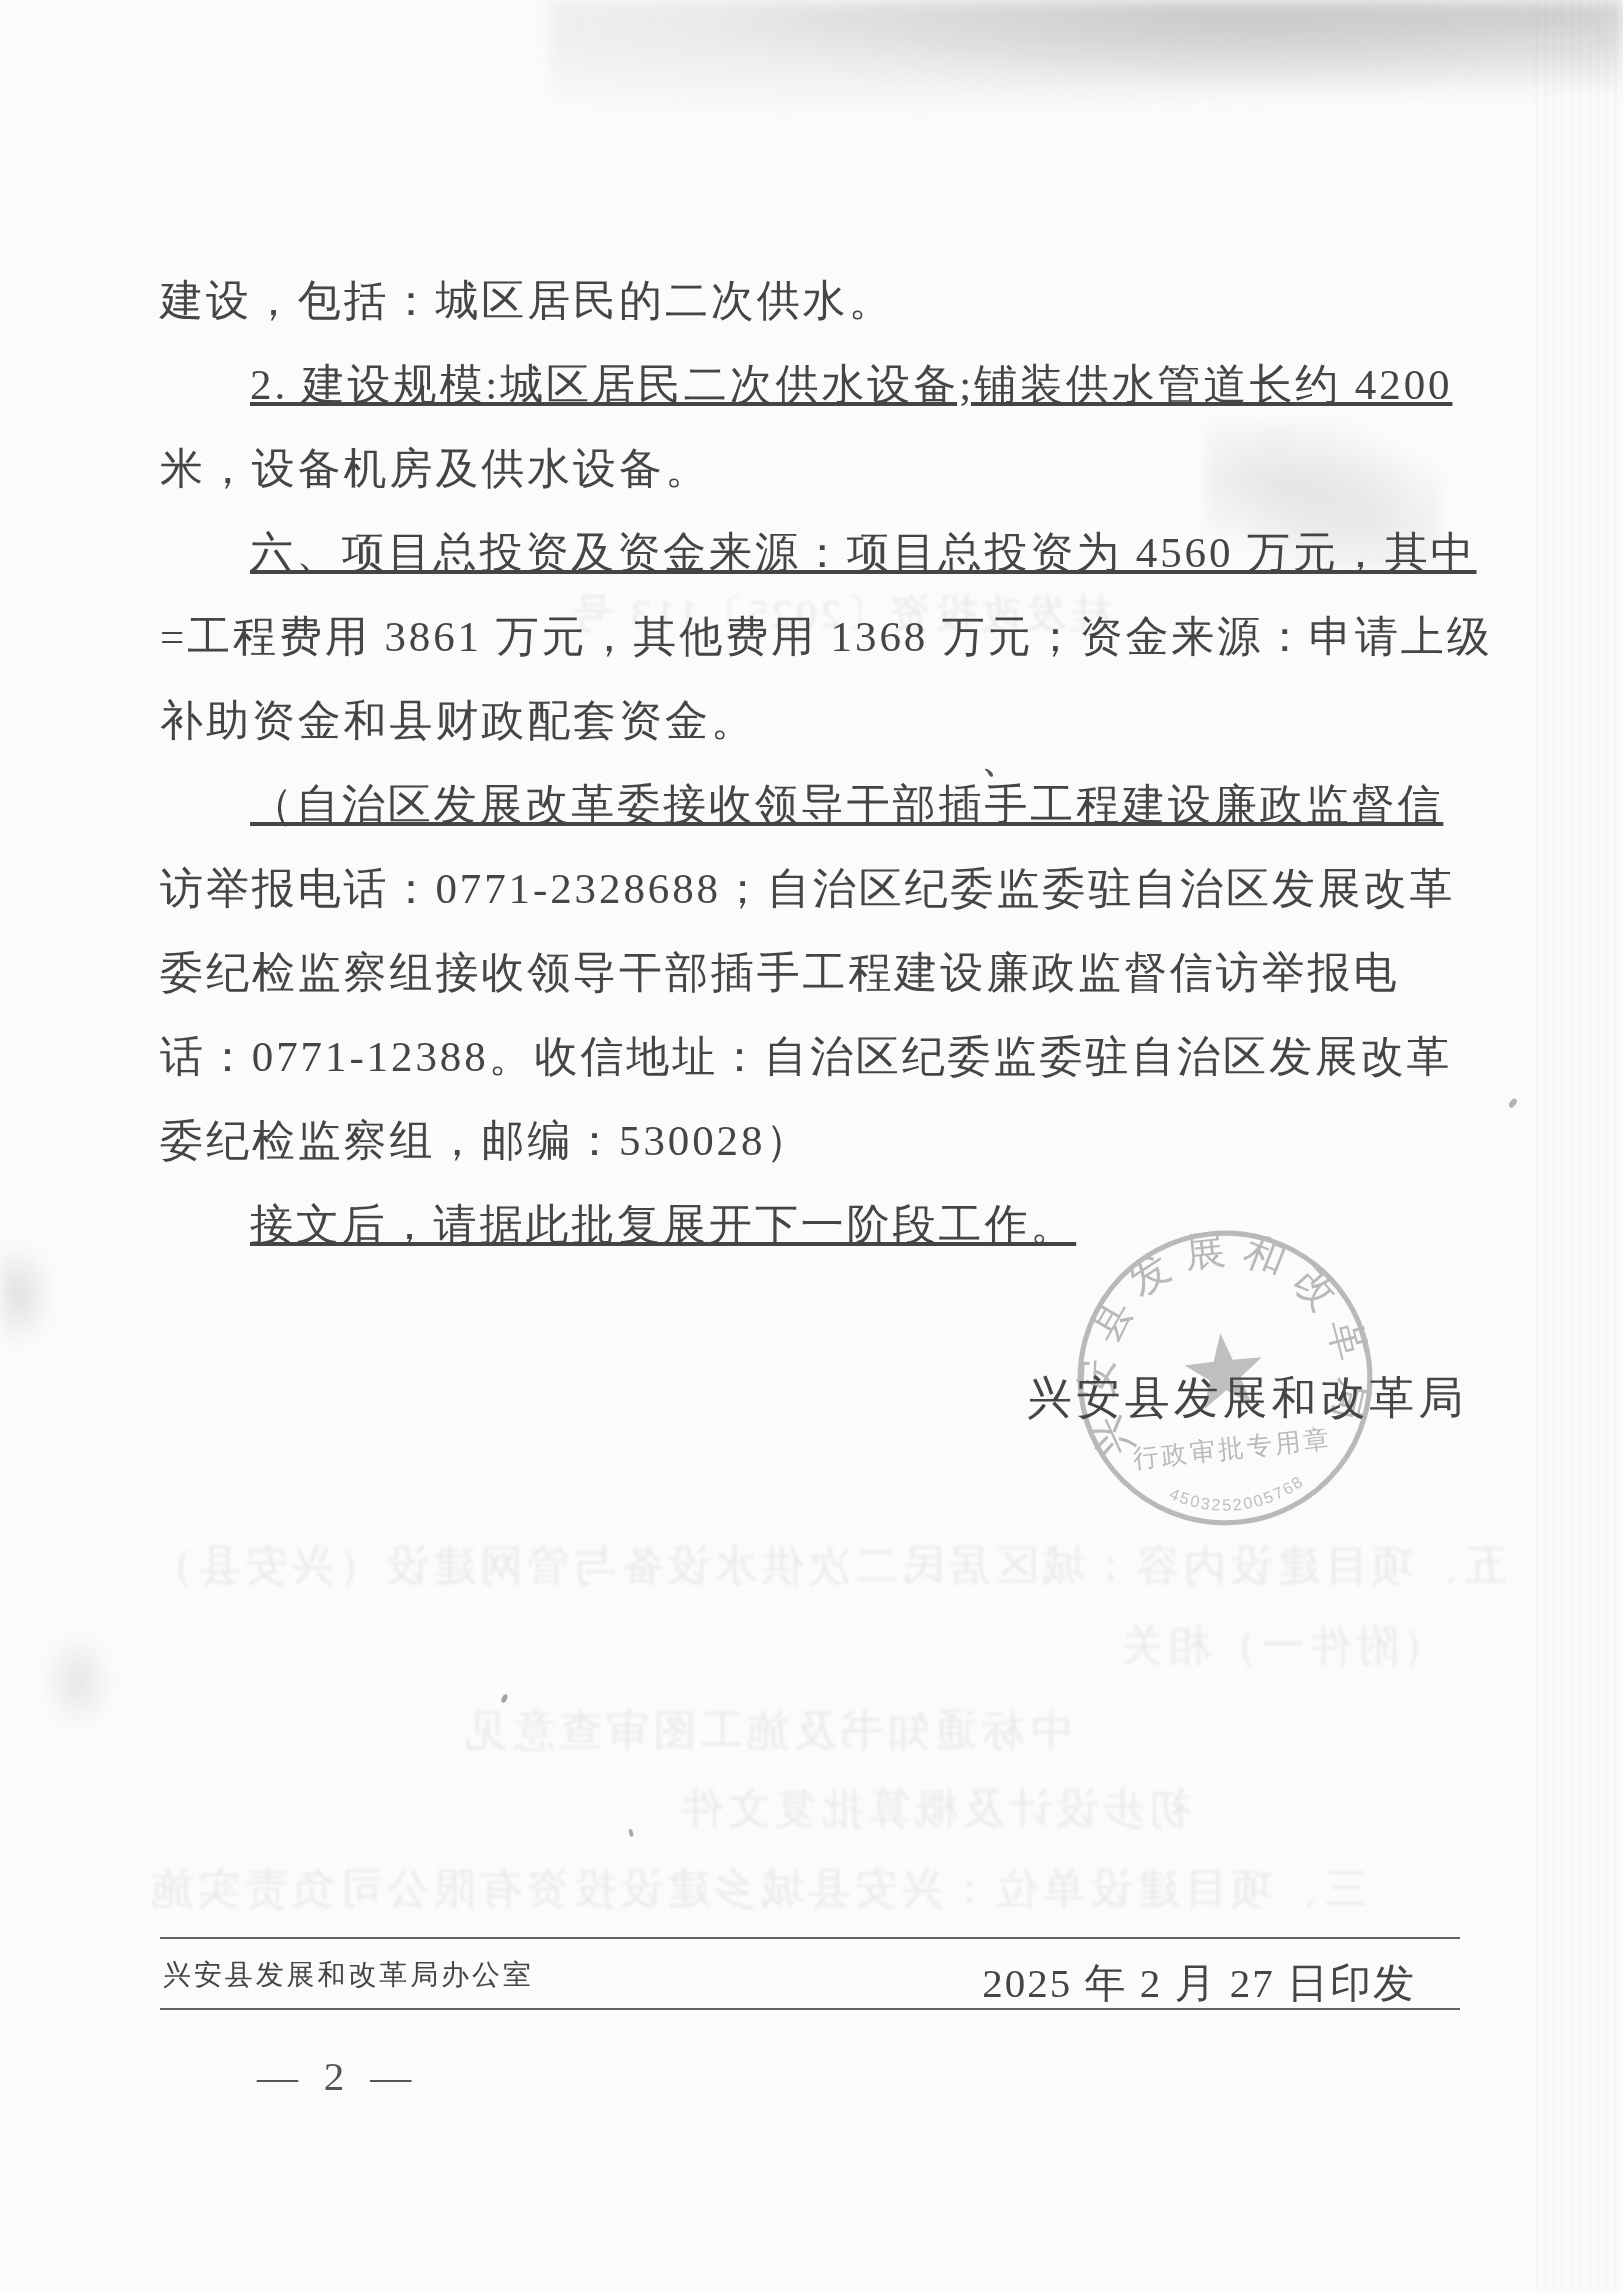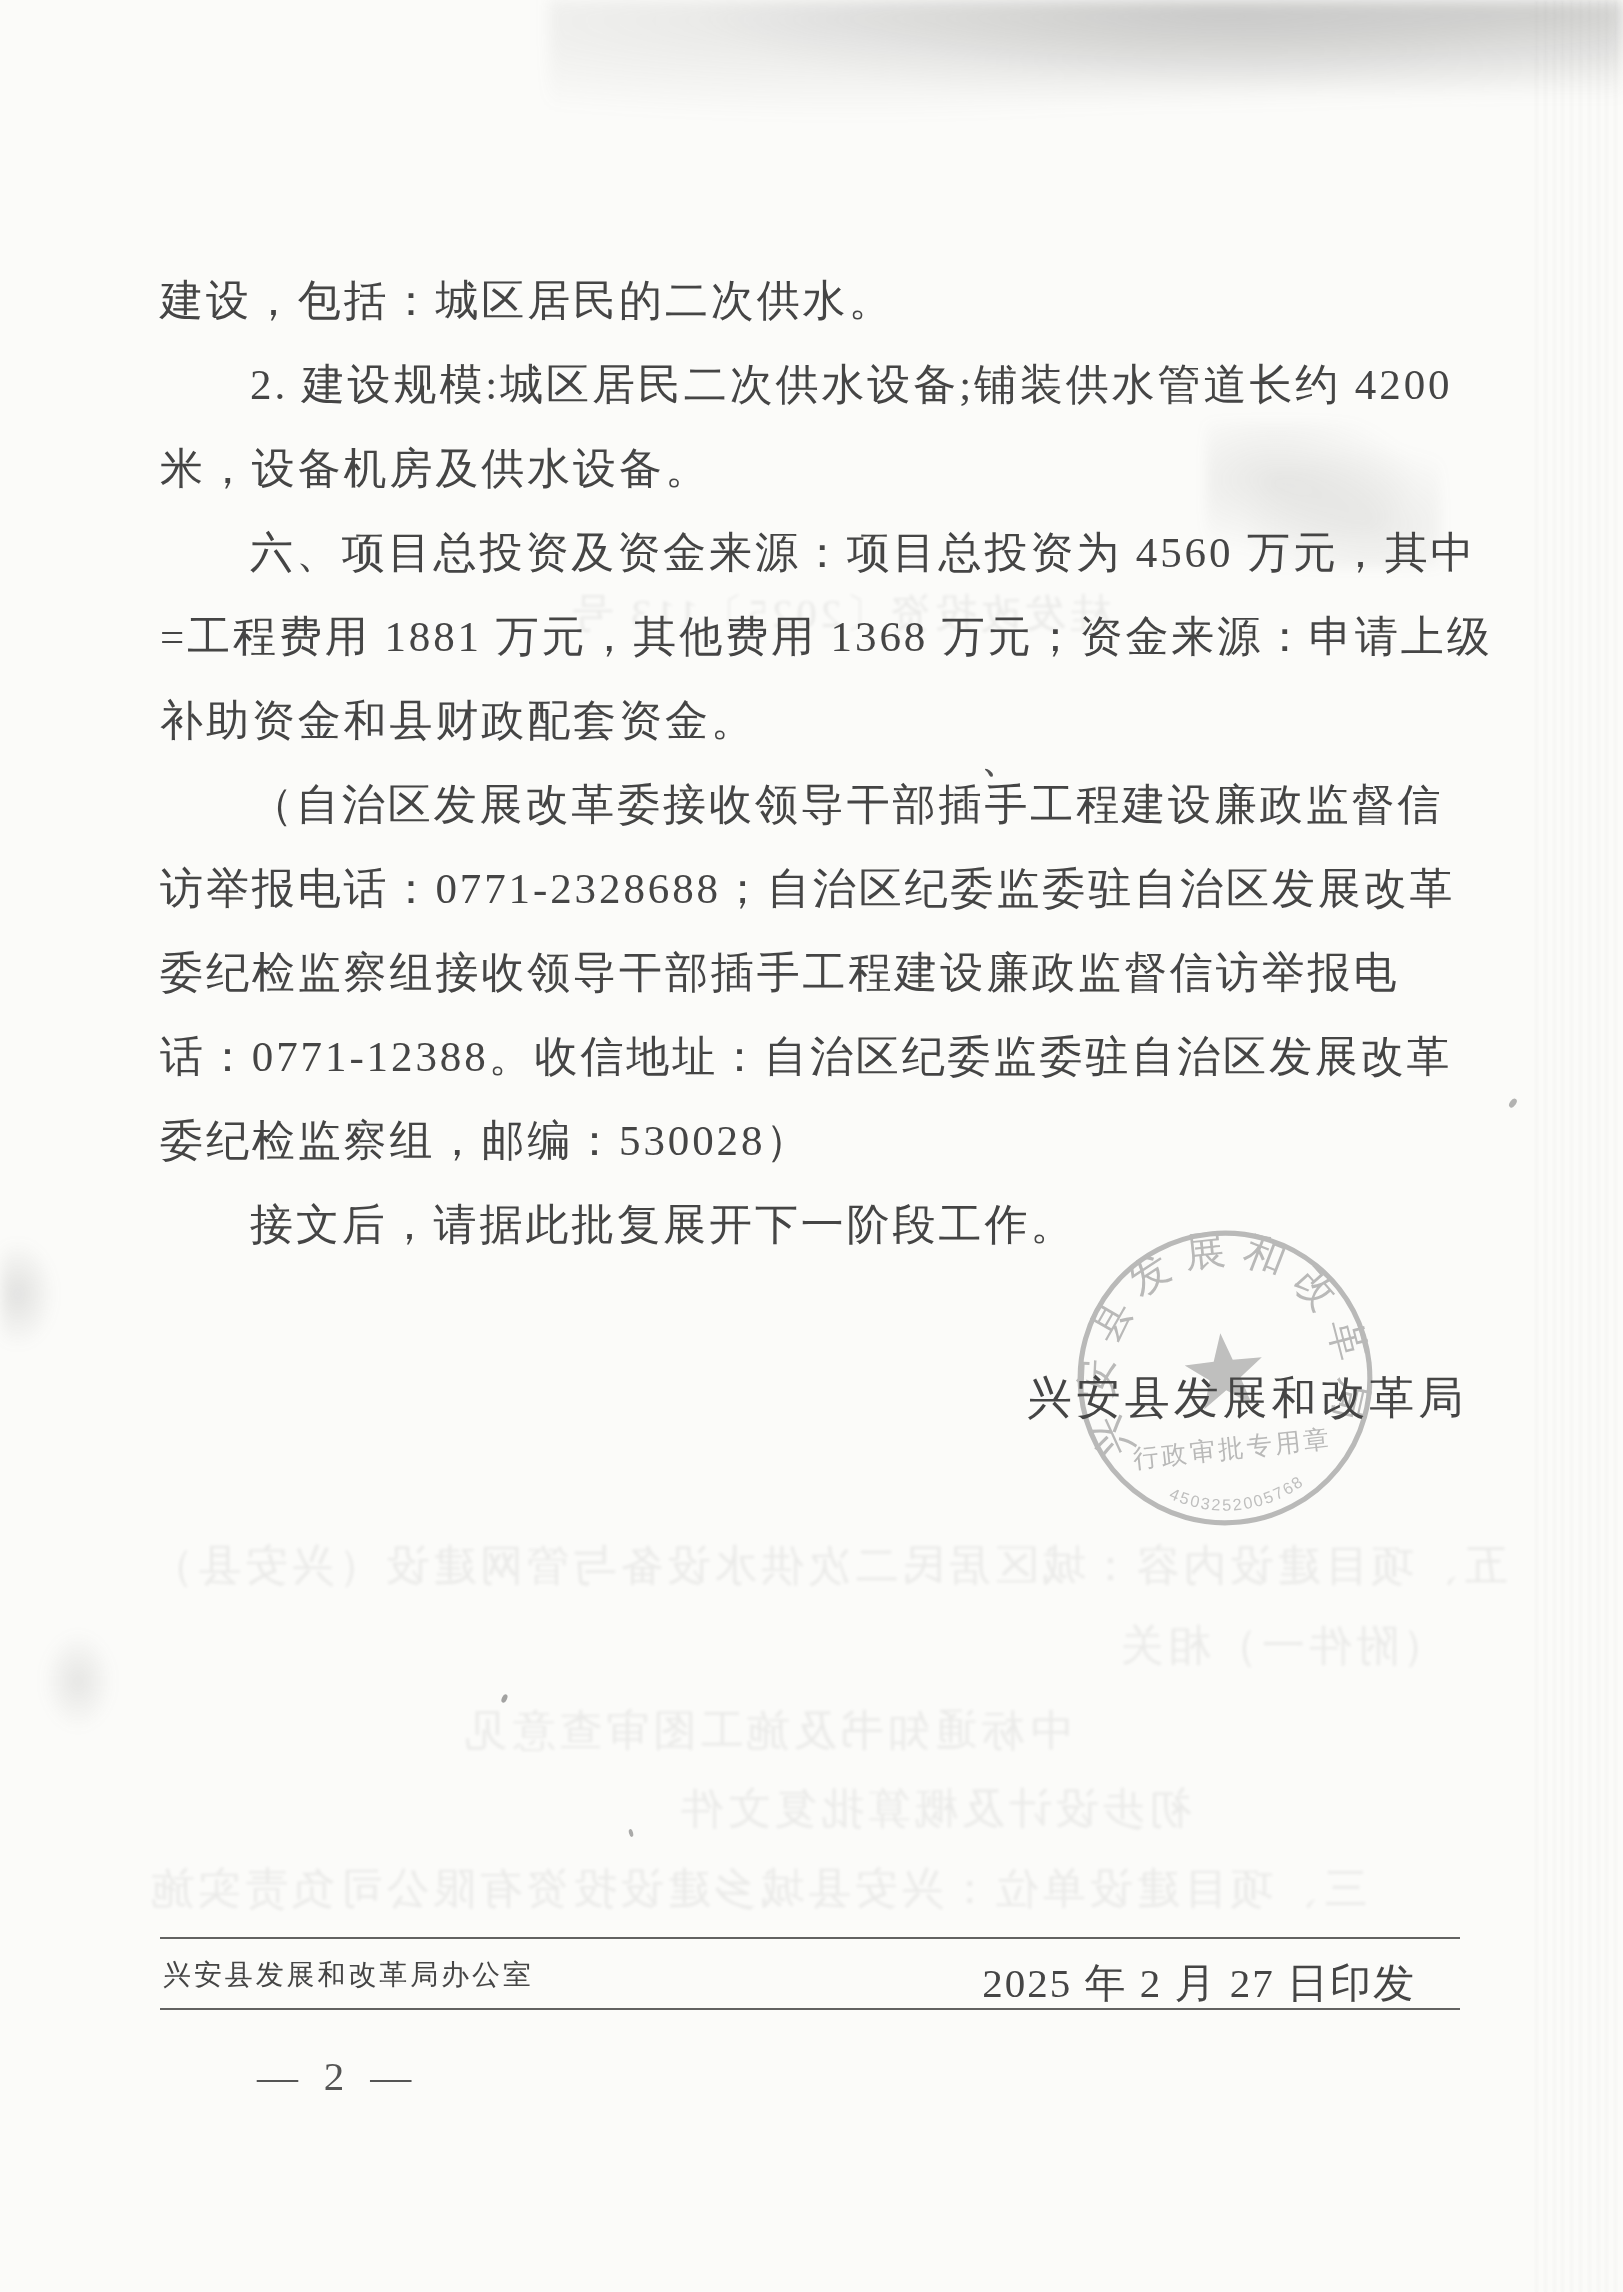--- a/index.html
+++ b/index.html
@@ -52,21 +52,21 @@
   .ghost-6{top:1860px;left:147px;}
   .ink-mark{position:absolute;left:982px;top:737px;font-size:35px;font-weight:bold;color:#383838;opacity:.85;}
   
   .body-text{
     position:absolute;left:160px;top:259px;width:1309px;
   }
   .line{
     height:84px;line-height:84px;
     font-size:43px;letter-spacing:2.9px;white-space:nowrap;
   }
-  .line.indent{padding-left:90px;}
+  .line.indent{padding-left:90px;text-decoration:underline;}
   
   .sig-agency{position:absolute;left:1027px;top:1368px;font-size:45px;letter-spacing:3.9px;white-space:nowrap;z-index:3;}
   .sig-date{position:absolute;left:1019px;top:1458px;font-size:45px;letter-spacing:2px;white-space:nowrap;z-index:3;}
   
   .seal{position:absolute;left:1072px;top:1225px;width:306px;height:306px;z-index:2;opacity:.85;}
   .seal svg{display:block;}
   .seal text{font-family:"Liberation Sans","DejaVu Sans",sans-serif;}
   
   .footer-rule{position:absolute;left:160px;width:1300px;height:2px;background:#474747;opacity:.85;}
   .footer-rule.top{top:1937px;}
@@ -94,21 +94,21 @@
   <div class="ghost ghost-3">（附件一）相关</div>
   <div class="ghost ghost-4">中标通知书及施工图审查意见</div>
   <div class="ghost ghost-5">初步设计及概算批复文件</div>
   <div class="ghost ghost-6">三、项目建设单位：兴安县城乡建设投资有限公司负责实施</div>
 
   <div class="body-text">
     <div class="line">建设，包括：城区居民的二次供水。</div>
     <div class="line indent">2. 建设规模:城区居民二次供水设备;铺装供水管道长约 4200</div>
     <div class="line">米，设备机房及供水设备。</div>
     <div class="line indent">六、项目总投资及资金来源：项目总投资为 4560 万元，其中</div>
-    <div class="line">=工程费用 1881 万元，其他费用 1368 万元；资金来源：申请上级</div>
+    <div class="line">=工程费用 3861 万元，其他费用 1368 万元；资金来源：申请上级</div>
     <div class="line">补助资金和县财政配套资金。</div>
     <div class="line indent">（自治区发展改革委接收领导干部插手工程建设廉政监督信</div>
     <div class="line">访举报电话：0771-2328688；自治区纪委监委驻自治区发展改革</div>
     <div class="line">委纪检监察组接收领导干部插手工程建设廉政监督信访举报电</div>
     <div class="line">话：0771-12388。收信地址：自治区纪委监委驻自治区发展改革</div>
     <div class="line">委纪检监察组，邮编：530028）</div>
     <div class="line indent">接文后，请据此批复展开下一阶段工作。</div>
   </div>
 
   <span class="ink-mark">、</span>

